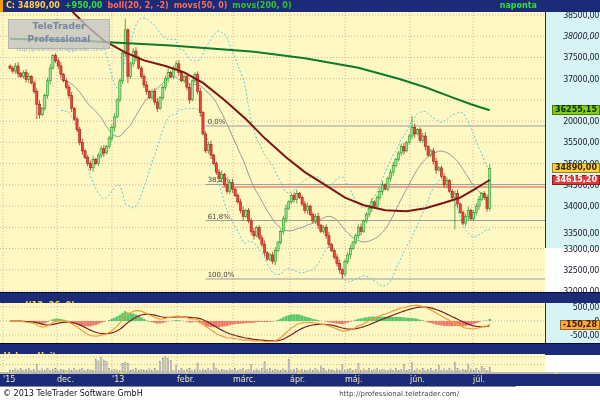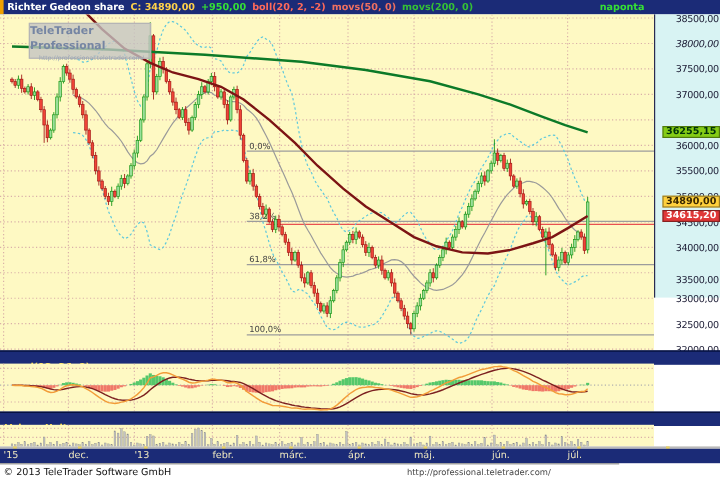--- a/index.html
+++ b/index.html
@@ -26,41 +26,40 @@
   #macd-hdr{top:292px;}
   #vol-hdr{top:343px;}
   
   .axiscol{position:absolute;left:545px;width:55px;background:#d8f3f3;border-left:1px solid #2a2a50;}
   #axis-main{top:12px;height:236px;}
   #axis-macd{top:303px;height:40px;}
   #axis-vol{top:354px;height:18px;}
   .axlabel{position:absolute;right:2px;font-size:8px;color:#1a1a33;letter-spacing:-0.3px;}
   .axtag{position:absolute;right:1px;font-size:8px;font-weight:bold;padding:0 2px;border:1px solid rgba(0,0,0,.4);line-height:8px;}
   
-  #watermark{position:absolute;left:24px;top:19px;width:100px;height:28px;background:rgba(195,195,195,.78);border:1px solid #b5b5b5;text-align:left;z-index:5;}
+  #watermark{position:absolute;left:8px;top:19px;width:100px;height:28px;background:rgba(195,195,195,.78);border:1px solid #b5b5b5;text-align:center;z-index:5;}
   #watermark .w1{font-size:9px;font-weight:bold;color:#7585a3;line-height:13px;}
   #watermark .w2{font-size:6px;color:#98a4b5;line-height:6px;transform:scale(.85);}
   
   #datestrip{position:absolute;left:0;top:372px;width:600px;height:2px;background:#b9b9b9;}
   #dateband{position:absolute;left:0;top:374px;width:600px;height:12px;background:#1b2b77;}
   #dateband span{position:absolute;font-size:8px;color:#efe8c0;line-height:12px;}
   .datedot{position:absolute;top:0;width:3px;height:2px;background:#e8d060;}
   
   #statusbar{position:absolute;left:0;top:386px;width:516px;height:14px;background:#ffffff;border-top:1px solid #888;}
   #statusbar .copy{position:absolute;left:3px;top:2px;font-size:8px;color:#111;}
   #statusbar .url{position:absolute;right:57px;top:3px;font-size:7px;color:#444;}
 </style>
 </head>
 <body>
 
 <div id="app">
 
   <div id="titlebar">
     <div class="accent"></div>
-    <span class="t-sym">Richter Gedeon share</span>
     <span class="t-last">C: 34890,00</span>
     <span class="t-chg">+950,00</span>
     <span class="t-boll">boll(20, 2, -2)</span>
     <span class="t-m50">movs(50, 0)</span>
     <span class="t-m200">movs(200, 0)</span>
     <span class="t-period">naponta</span>
   </div>
 
   <div id="main-plot" class="plot"><svg width="545" height="280">
         <g>
@@ -470,21 +469,21 @@
   <div id="watermark">
     <div class="w1">TeleTrader Professional</div>
     <div class="w2">http://professional.teletrader.com/</div>
   </div>
   <div id="axis-main" class="axiscol">
       <div class="axlabel" style="top: -1px;">38500,00</div>
       <div class="axlabel" style="top: 20.2308px; font-style: italic;">38000,00</div>
       <div class="axlabel" style="top: 41.4615px;">37500,00</div>
       <div class="axlabel" style="top: 62.6923px;">37000,00</div>
       <div class="axlabel" style="top: 83.9231px; margin-top: 10px;">36500,00</div>
-      <div class="axlabel" style="top: 105.154px;">36000,00</div>
+      <div class="axlabel" style="top: 105.154px;">20000,00</div>
       <div class="axlabel" style="top: 126.385px;">35500,00</div>
       <div class="axlabel" style="top: 147.615px;">35000,00</div>
       <div class="axlabel" style="top: 168.846px;">34500,00</div>
       <div class="axlabel" style="top: 190.077px;">34000,00</div>
       <div class="axlabel" style="top: 217px;">33500,00</div>
       <div class="axlabel" style="top: 232.538px;">33000,00</div>
       <div class="axlabel" style="top: 253.769px;">32500,00</div>
       <div class="axlabel" style="top: 275px;">32000,00</div>
       <div class="axtag" style="top: 93.3198px; background: #84cc16; color: rgb(0, 51, 10);">36255,15</div>
       <div class="axtag" style="top: 151.286px; background: rgb(255, 208, 60); color: rgb(58, 40, 0);">34890,00</div>
@@ -681,20 +680,26 @@
           <rect x="475.02000000000004" y="18" width="2.6" height="2.1335491146409638" fill="#f07868"></rect>
           <rect x="477.7" y="18" width="2.6" height="1.1123228057886578" fill="#f07868"></rect>
           <rect x="480.38" y="18" width="2.6" height="0.09431505417309083" fill="#f07868"></rect>
           <rect x="483.06" y="17.578198964034492" width="2.6" height="0.4218010359655082" fill="#55c86a"></rect>
           <rect x="485.74" y="17.690579006124562" width="2.6" height="0.3094209938754382" fill="#55c86a"></rect>
           <rect x="488.42" y="16.029559883288652" width="2.6" height="1.970440116711348" fill="#55c86a"></rect>
         </g>
         <path d="M10.0,18.0L12.7,18.0L15.4,18.0L18.0,18.1L20.7,18.2L23.4,18.3L26.1,18.5L28.8,18.6L31.4,18.9L34.1,19.2L36.8,19.7L39.5,20.4L42.2,21.2L44.8,21.7L47.5,22.0L50.2,21.9L52.9,21.4L55.6,20.8L58.2,20.2L60.9,19.7L63.6,19.4L66.3,19.2L69.0,19.2L71.6,19.6L74.3,20.1L77.0,20.9L79.7,21.9L82.4,23.1L85.0,24.4L87.7,25.8L90.4,27.1L93.1,28.3L95.8,29.3L98.4,30.0L101.1,30.4L103.8,30.6L106.5,30.6L109.2,30.4L111.8,29.8L114.5,29.0L117.2,27.8L119.9,26.3L122.6,24.2L125.2,21.8L127.9,19.6L130.6,17.7L133.3,15.8L136.0,14.2L138.6,12.9L141.3,12.0L144.0,11.4L146.7,11.3L149.4,11.4L152.0,11.7L154.7,12.2L157.4,12.9L160.1,13.5L162.8,14.0L165.4,14.3L168.1,14.4L170.8,14.4L173.5,14.3L176.2,14.0L178.8,13.9L181.5,13.8L184.2,13.8L186.9,14.0L189.6,14.3L192.2,14.7L194.9,14.9L197.6,15.2L200.3,15.7L203.0,16.7L205.6,18.0L208.3,19.4L211.0,20.9L213.7,22.5L216.4,24.1L219.0,25.7L221.7,27.1L224.4,28.5L227.1,29.7L229.8,30.8L232.4,31.7L235.1,32.5L237.8,33.2L240.5,33.8L243.2,34.5L245.8,35.0L248.5,35.4L251.2,35.9L253.9,36.3L256.6,36.6L259.2,36.9L261.9,37.1L264.6,37.3L267.3,37.6L270.0,37.8L272.6,37.9L275.3,37.9L278.0,37.6L280.7,37.0L283.4,36.1L286.0,34.8L288.7,33.3L291.4,31.7L294.1,30.0L296.8,28.3L299.4,26.8L302.1,25.4L304.8,24.3L307.5,23.3L310.2,22.5L312.8,22.0L315.5,21.6L318.2,21.4L320.9,21.3L323.6,21.4L326.2,21.5L328.9,21.8L331.6,22.2L334.3,22.8L337.0,23.4L339.6,24.2L342.3,25.0L345.0,25.6L347.7,26.0L350.4,26.2L353.0,26.1L355.7,25.7L358.4,25.2L361.1,24.5L363.8,23.7L366.4,22.8L369.1,21.8L371.8,20.6L374.5,19.5L377.2,18.4L379.8,17.3L382.5,16.2L385.2,15.1L387.9,14.1L390.6,13.1L393.2,12.0L395.9,11.0L398.6,10.0L401.3,9.0L404.0,8.1L406.6,7.2L409.3,6.4L412.0,5.6L414.7,5.0L417.4,4.4L420.0,4.1L422.7,4.0L425.4,4.0L428.1,4.4L430.8,4.9L433.4,5.6L436.1,6.5L438.8,7.5L441.5,8.6L444.2,9.8L446.8,11.1L449.5,12.3L452.2,13.7L454.9,14.9L457.6,16.2L460.2,17.5L462.9,18.8L465.6,20.1L468.3,21.1L471.0,22.1L473.6,22.8L476.3,23.4L479.0,23.7L481.7,23.7L484.4,23.6L487.0,23.5L489.7,23.0" fill="none" stroke="#7c2020" stroke-width="1.2"></path>
         <path d="M10.0,18.0L12.7,18.2L15.4,18.0L18.0,18.3L20.7,18.7L23.4,18.7L26.1,19.2L28.8,19.3L31.4,19.8L34.1,20.5L36.8,21.8L39.5,23.3L42.2,24.1L44.8,23.9L47.5,23.0L50.2,21.5L52.9,19.6L55.6,18.5L58.2,17.8L60.9,17.7L63.6,18.0L66.3,18.5L69.0,19.4L71.6,20.8L74.3,22.3L77.0,24.1L79.7,26.0L82.4,27.9L85.0,29.6L87.7,31.2L90.4,32.5L93.1,32.9L95.8,33.2L98.4,32.9L101.1,32.1L103.8,31.6L106.5,30.7L109.2,29.4L111.8,27.6L114.5,25.6L117.2,23.1L119.9,20.0L122.6,16.1L125.2,11.9L127.9,11.1L130.6,9.9L133.3,8.3L136.0,7.6L138.6,7.7L141.3,8.3L144.0,9.4L146.7,10.6L149.4,12.0L152.0,12.9L154.7,14.1L157.4,15.5L160.1,16.1L162.8,15.9L165.4,15.4L168.1,14.7L170.8,14.4L173.5,13.8L176.2,13.1L178.8,13.1L181.5,13.6L184.2,13.8L186.9,14.6L189.6,15.9L192.2,15.9L194.9,15.6L197.6,16.4L200.3,18.0L203.0,20.5L205.6,23.3L208.3,25.0L211.0,26.9L213.7,28.7L216.4,30.5L219.0,32.0L221.7,32.9L224.4,33.9L227.1,34.9L229.8,35.0L232.4,35.2L235.1,35.6L237.8,36.0L240.5,36.5L243.2,37.1L245.8,36.9L248.5,37.2L251.2,37.7L253.9,38.1L256.6,37.8L259.2,37.9L261.9,38.0L264.6,38.3L267.3,38.7L270.0,38.5L272.6,38.5L275.3,37.7L278.0,36.4L280.7,34.6L283.4,32.3L286.0,29.8L288.7,27.4L291.4,25.1L294.1,23.4L296.8,21.6L299.4,20.5L302.1,19.9L304.8,19.7L307.5,19.3L310.2,19.5L312.8,19.9L315.5,20.0L318.2,20.5L320.9,21.2L323.6,21.5L326.2,22.1L328.9,23.0L331.6,24.0L334.3,25.0L337.0,26.1L339.6,27.1L342.3,28.1L345.0,28.1L347.7,27.6L350.4,26.8L353.0,25.7L355.7,24.5L358.4,22.9L361.1,21.9L363.8,20.5L366.4,19.1L369.1,17.6L371.8,16.1L374.5,15.1L377.2,14.0L379.8,12.8L382.5,11.6L385.2,11.0L387.9,10.0L390.6,9.0L393.2,7.9L395.9,6.9L398.6,5.9L401.3,4.9L404.0,4.5L406.6,3.9L409.3,3.2L412.0,2.5L414.7,2.4L417.4,2.2L420.0,2.9L422.7,3.3L425.4,4.4L428.1,5.8L430.8,6.9L433.4,8.4L436.1,10.1L438.8,11.5L441.5,13.0L444.2,14.8L446.8,15.9L449.5,17.4L452.2,19.0L454.9,19.9L457.6,21.2L460.2,22.6L462.9,24.2L465.6,25.1L468.3,25.3L471.0,25.9L473.6,25.9L476.3,25.5L479.0,24.8L481.7,23.8L484.4,23.2L487.0,23.2L489.7,21.0" fill="none" stroke="#f29c38" stroke-width="1.2"></path>
       </svg></div>
+  <div id="axis-macd" class="axiscol">
+      <div class="axlabel" style="top: 0px;">500,00</div>
+      <div class="axlabel" style="top: 14px;">0</div>
+      <div class="axlabel" style="top: 28px;">-500,00</div>
+      <div class="axtag" style="top: 17.2078px; background: rgb(255, 168, 60); color: rgb(58, 28, 0);">-150,28</div>
+    </div>
 
   <div id="vol-hdr" class="hdrbar">
     <span>VolumeUnits</span>
   </div>
   <div id="vol-plot" class="plot"><svg width="545" height="18">
         <line x1="0" y1="3" x2="545" y2="3" stroke="#d9b0a8" stroke-width="1" stroke-dasharray="1 2"></line>
         <line x1="0" y1="10.5" x2="545" y2="10.5" stroke="#d9b0a8" stroke-width="1" stroke-dasharray="1 2"></line>
         <line x1="3" y1="0" x2="3" y2="18" stroke="#d9b0a8" stroke-width="1" stroke-dasharray="1 2"></line>
         <line x1="57" y1="0" x2="57" y2="18" stroke="#d9b0a8" stroke-width="1" stroke-dasharray="1 2"></line>
         <line x1="112" y1="0" x2="112" y2="18" stroke="#d9b0a8" stroke-width="1" stroke-dasharray="1 2"></line>

